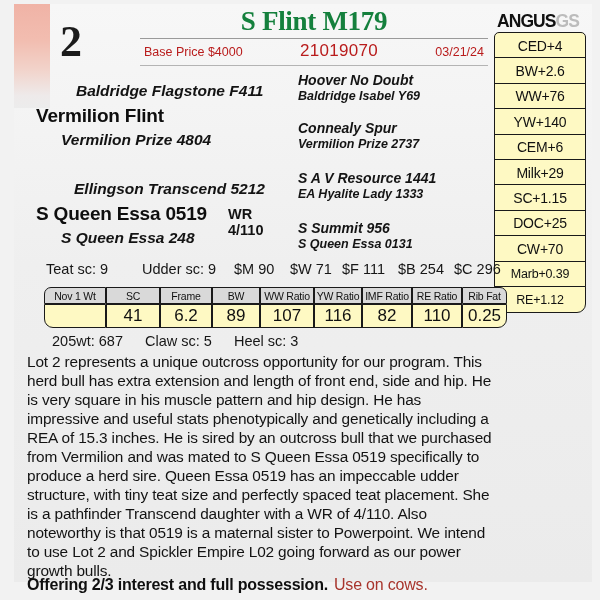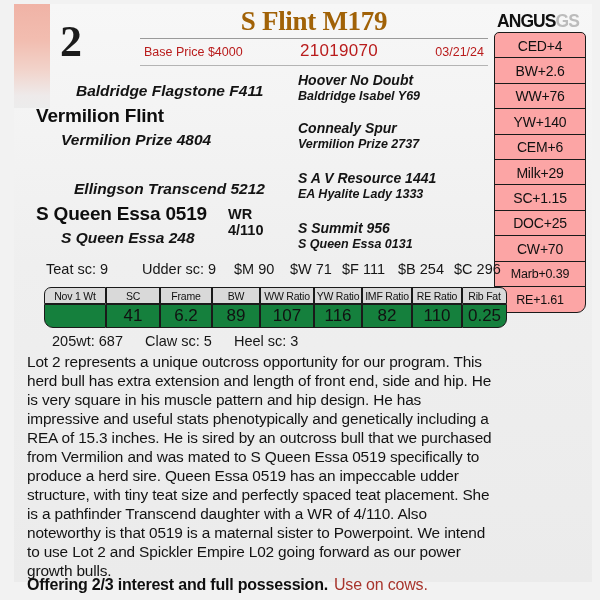--- a/index.html
+++ b/index.html
@@ -52,21 +52,21 @@
     line-height: 44px;
     color: #1b1b1b;
     letter-spacing: -1px;
   }
   .title {
     text-align: center;
     font-family: "Liberation Serif", serif;
     font-weight: bold;
     font-size: 27px;
     line-height: 30px;
-    color: #a16207;
+    color: #15803d;
     letter-spacing: -0.3px;
   }
   .rule {
     height: 1px;
     background: #9a9a9a;
     margin: 2px 0 0 0;
   }
   .rule.thin { background: #b4b4b4; }
   .info-row {
     display: flex;
@@ -101,21 +101,21 @@
 
   
   #epd-column {
     position: absolute;
     left: 494px;
     top: 32px;
     width: 92px;
   }
   .epd-box {
     border: 1.6px solid #1a1a1a;
-    background: #fca5a5;
+    background: #fef9c3;
     height: 25px;
     margin-bottom: -1.6px;
     display: flex;
     align-items: center;
     justify-content: center;
     font-size: 14px;
     color: #111111;
     letter-spacing: -0.2px;
   }
   .epd-box.first { border-radius: 5px 5px 0 0; }
@@ -192,21 +192,21 @@
   .tbl {
     border-collapse: separate;
     border-spacing: 0;
     width: 443px;
     table-layout: fixed;
   }
   .tbl th, .tbl td {
     border: 1.5px solid #1a1a1a;
     text-align: center;
     padding: 0;
-    background: #15803d;
+    background: #fef9c3;
   }
   .tbl th {
     background: #d9d9d9;
     font-weight: normal;
     font-size: 10.5px;
     height: 15px;
     color: #111111;
     letter-spacing: -0.2px;
   }
   .tbl td {
@@ -279,21 +279,21 @@
     <div class="epd-box first">CED+4</div>
     <div class="epd-box">BW+2.6</div>
     <div class="epd-box">WW+76</div>
     <div class="epd-box">YW+140</div>
     <div class="epd-box">CEM+6</div>
     <div class="epd-box">Milk+29</div>
     <div class="epd-box">SC+1.15</div>
     <div class="epd-box">DOC+25</div>
     <div class="epd-box">CW+70</div>
     <div class="epd-box small">Marb+0.39</div>
-    <div class="epd-box last small">RE+1.61</div>
+    <div class="epd-box last small">RE+1.12</div>
   </div>
 
   <div id="pedigree">
     <div class="ped-left">
       <div class="ped-sire-top" style="left:40px; top:10px;">Baldridge Flagstone F411</div>
       <div class="ped-main" style="left:0px; top:33px;">Vermilion Flint</div>
       <div class="ped-sire-top" style="left:25px; top:59px;">Vermilion Prize 4804</div>
 
       <div class="ped-sire-top" style="left:38px; top:108px;">Ellingson Transcend 5212</div>
       <div class="ped-main" style="left:0px; top:131px;">S Queen Essa 0519</div>

